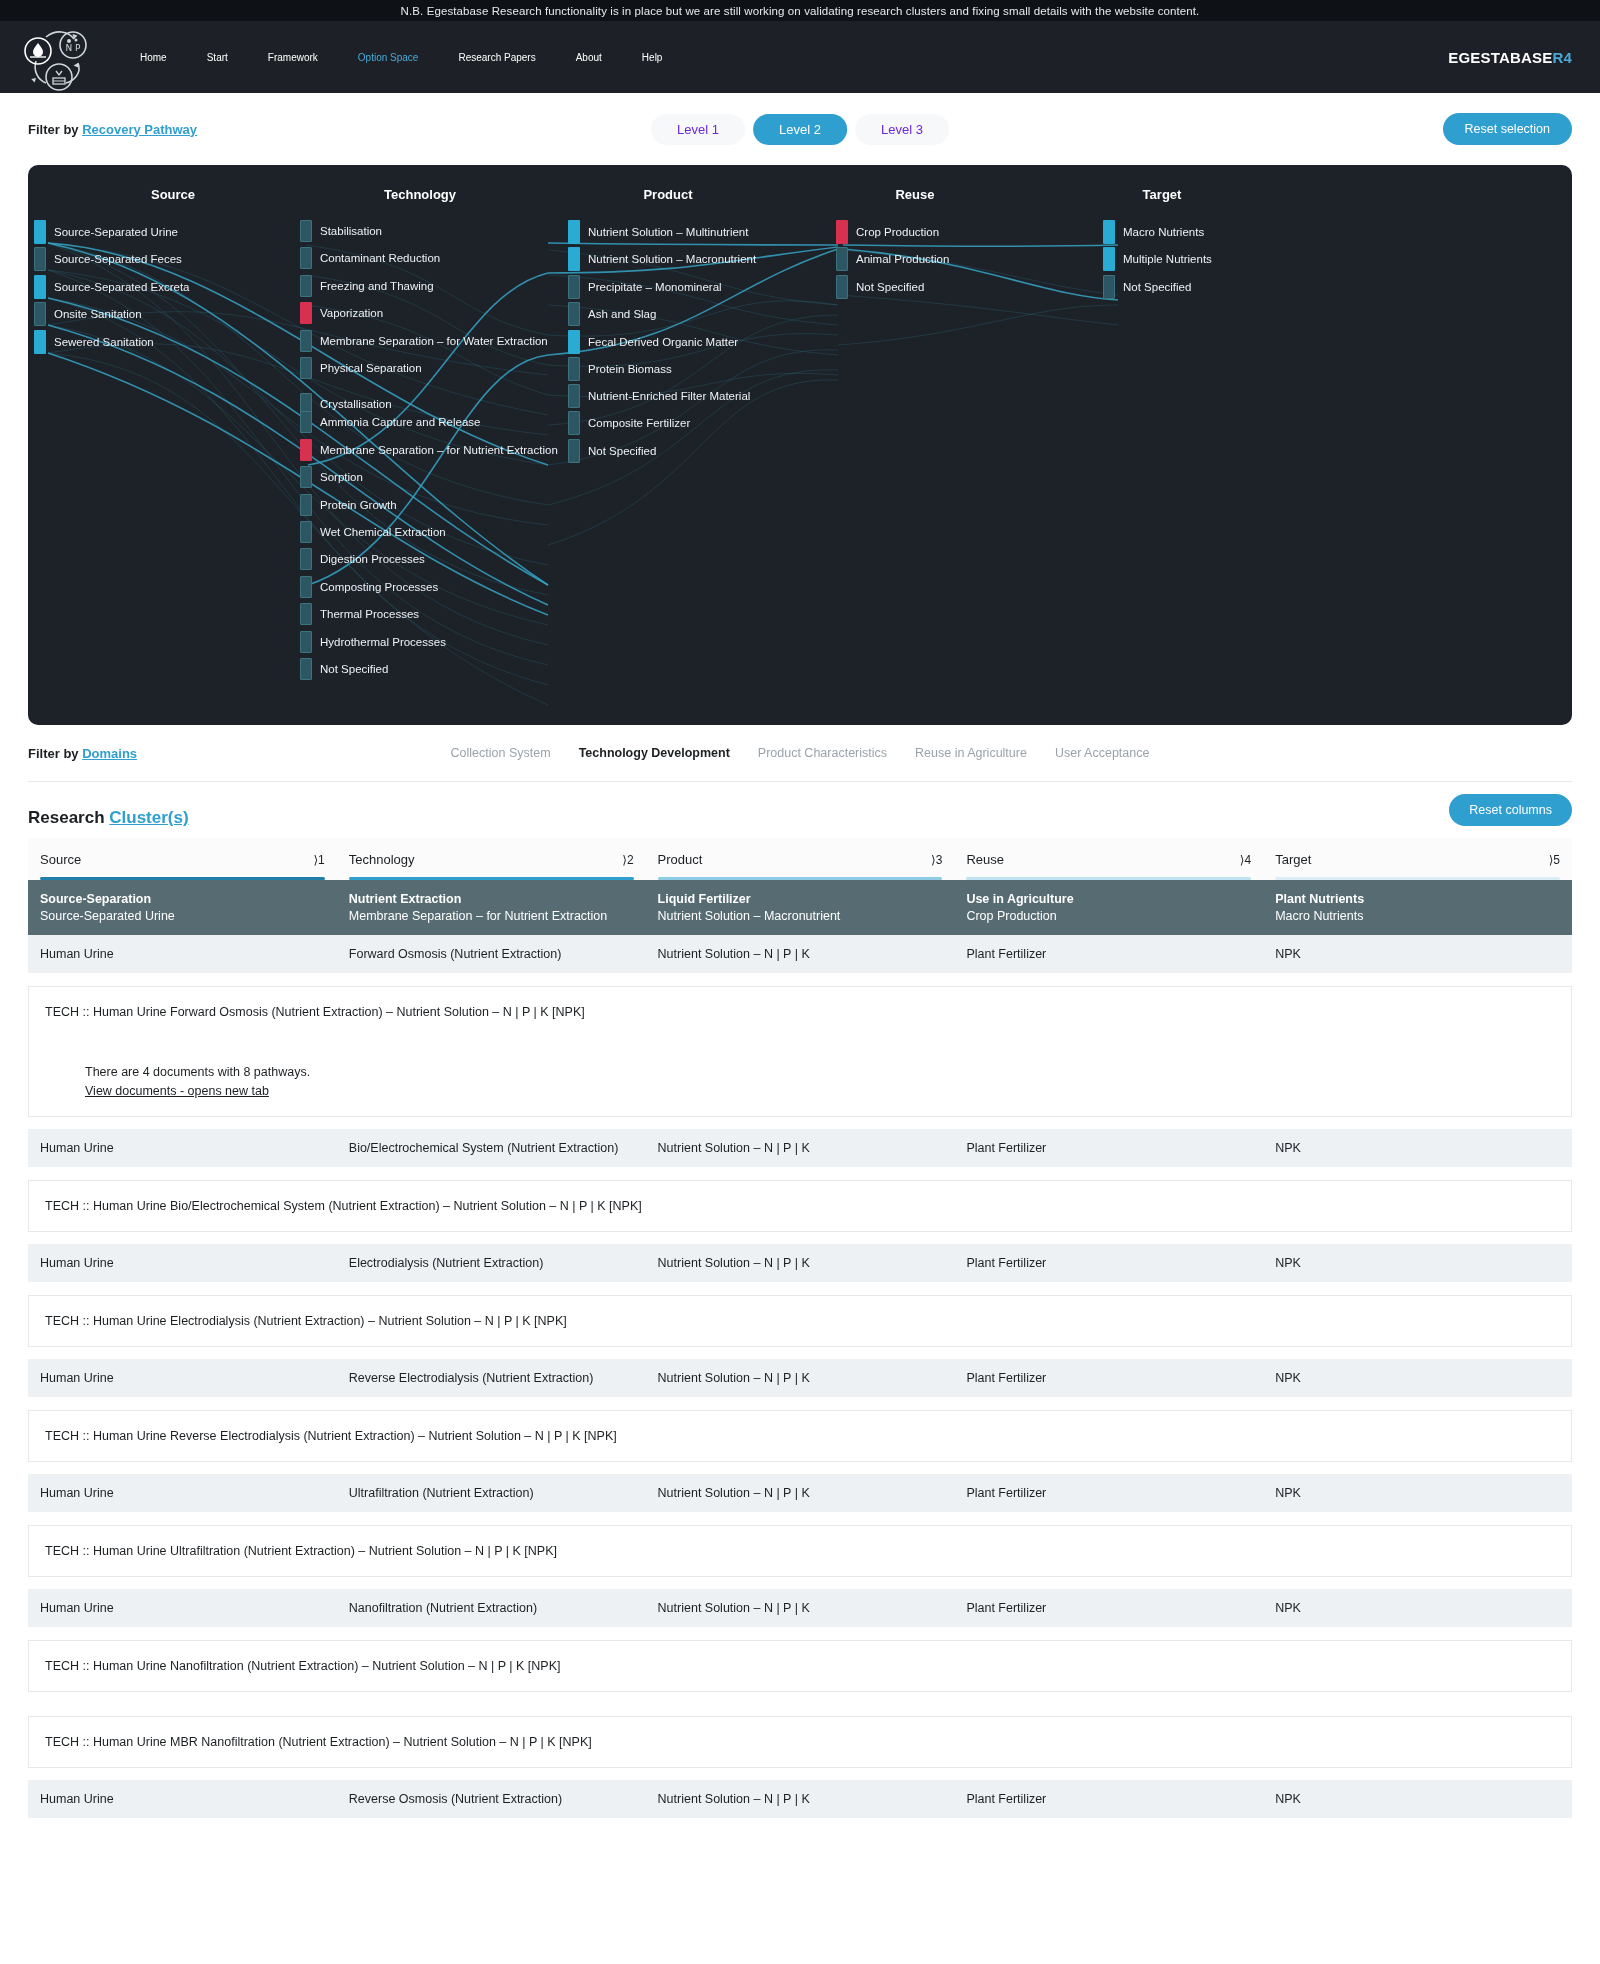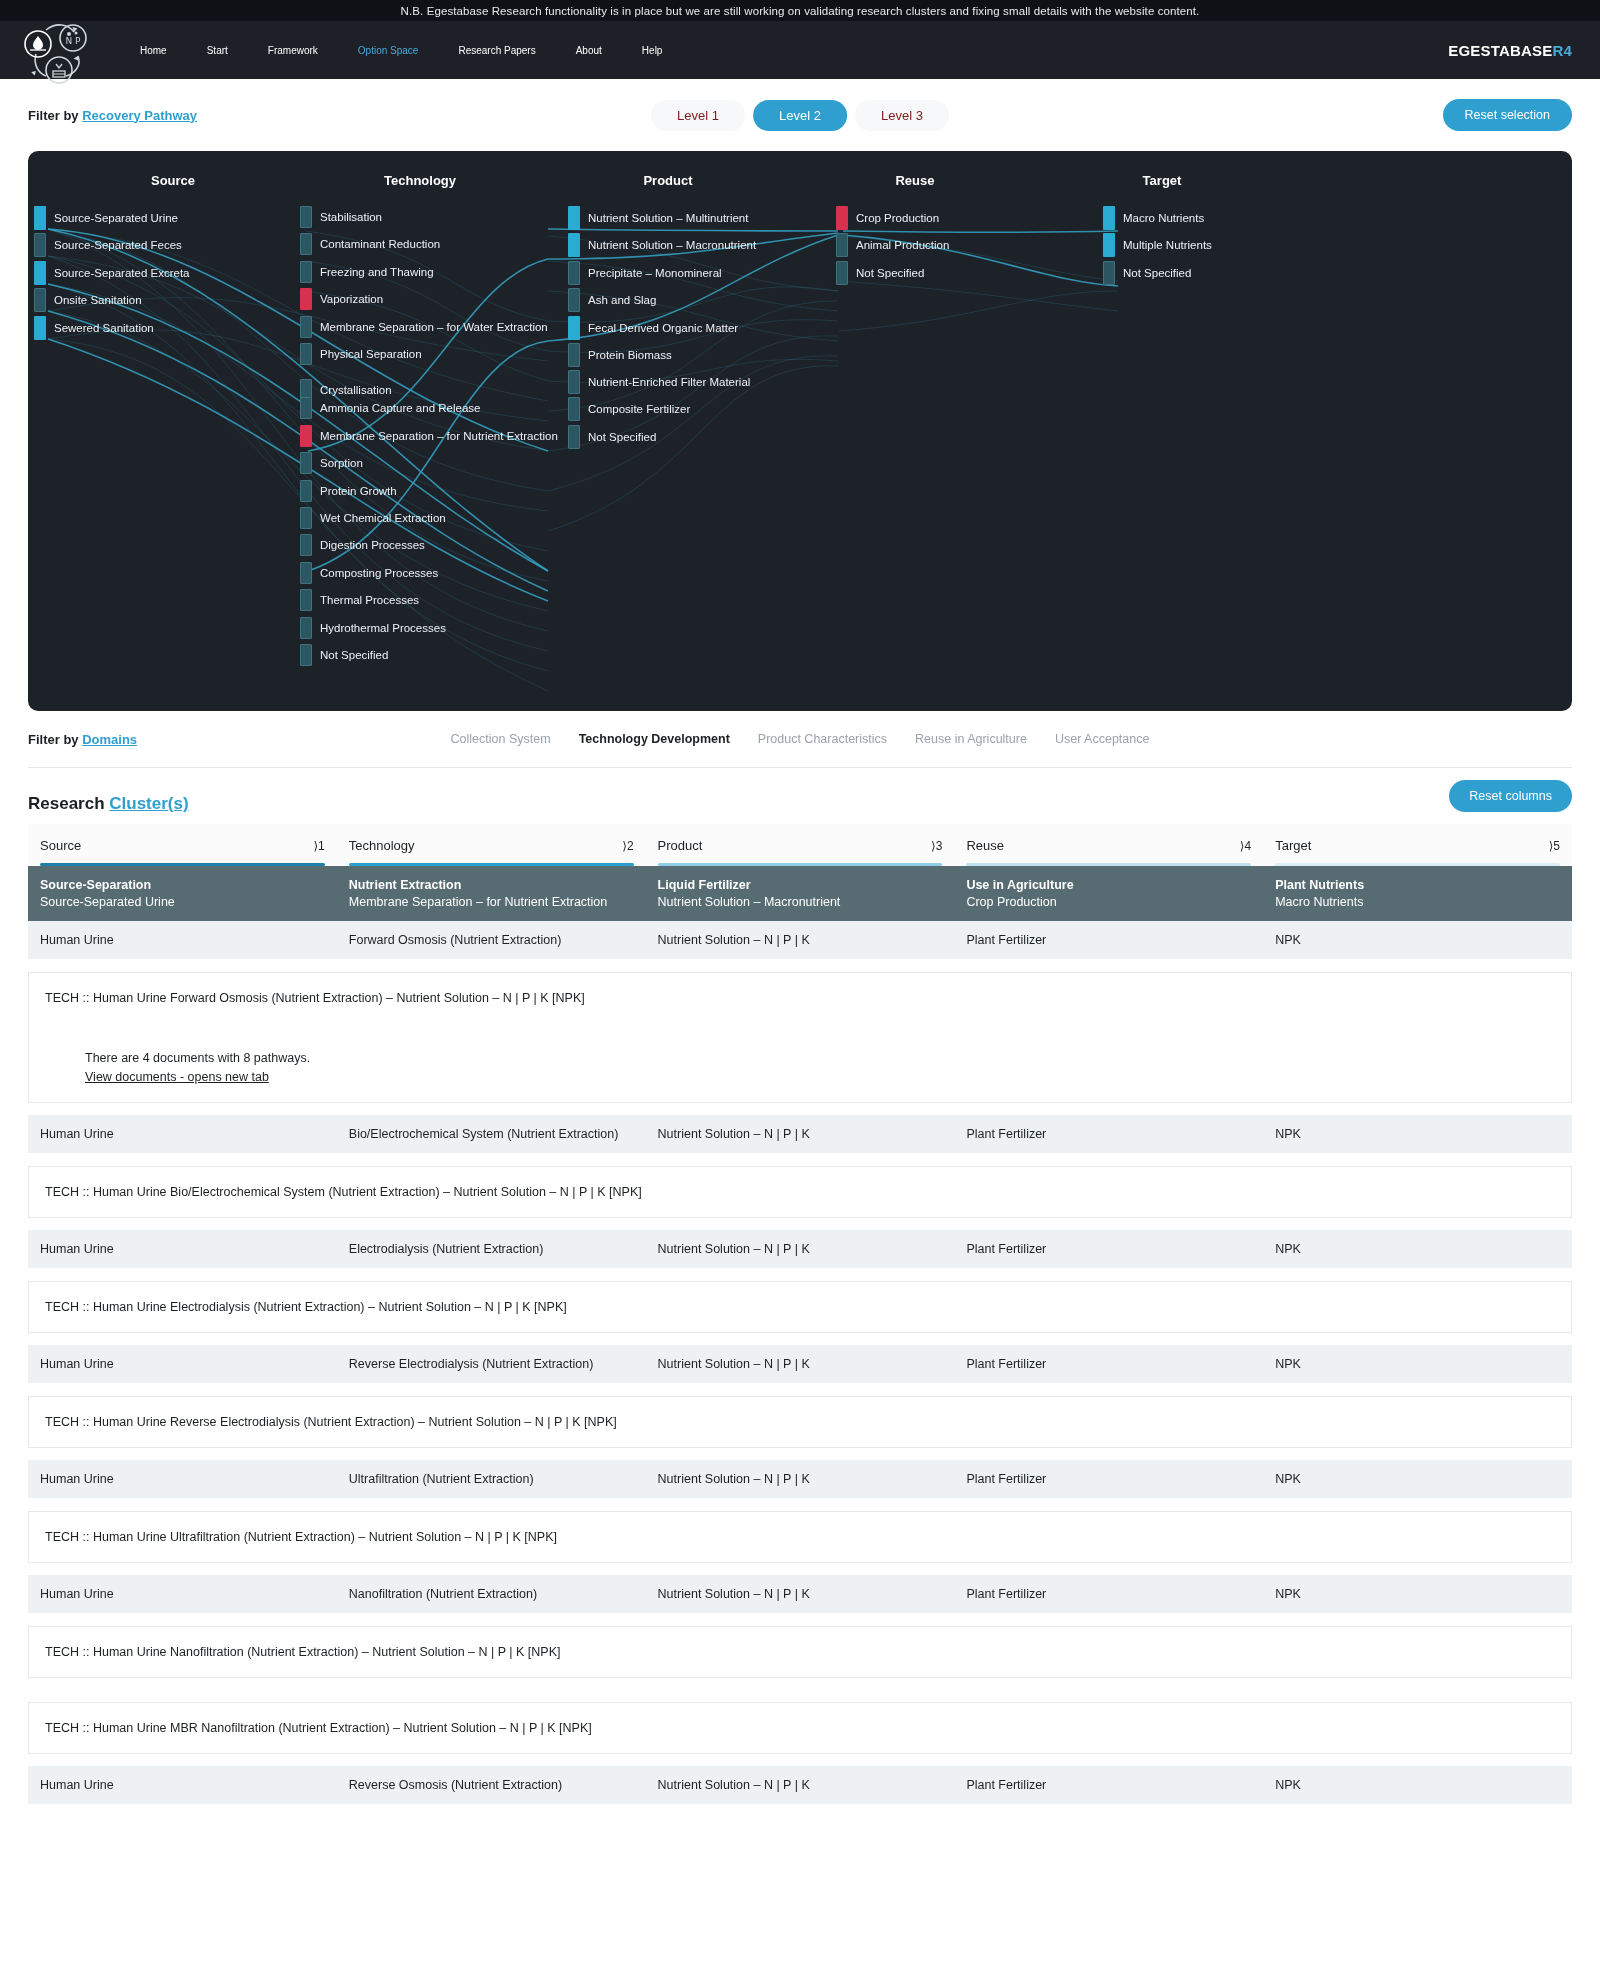--- a/index.html
+++ b/index.html
@@ -18,21 +18,21 @@
     color:#e8ebee;
     font-size:11.5px;
     text-align:center;
     padding:5px 0 4px 0;
     letter-spacing:.1px;
   }
 
   
   .navbar {
     background:#1d2026;
-    height:58px;
+    height:72px;
     display:flex;
     align-items:center;
     position:relative;
     padding:0 22px;
   }
   .logo {
     width:72px; height:56px;
     position:relative;
     flex:0 0 72px;
     margin-left:-6px;
@@ -90,21 +90,21 @@
     display:flex;
     gap:8px;
   }
   .level-pill {
     border:none;
     border-radius:16px;
     padding:8px 26px;
     font-size:13px;
     font-family:"Liberation Sans", sans-serif;
     background:#f7f8f9;
-    color:#7f1d1d;
+    color:#6d28d9;
     cursor:pointer;
   }
   .level-pill.active { background:#2f9fd0; color:#ffffff; }
   .reset-btn {
     position:absolute;
     right:28px;
     border:none;
     border-radius:16px;
     background:#2f9fd0;
     color:#fff;

